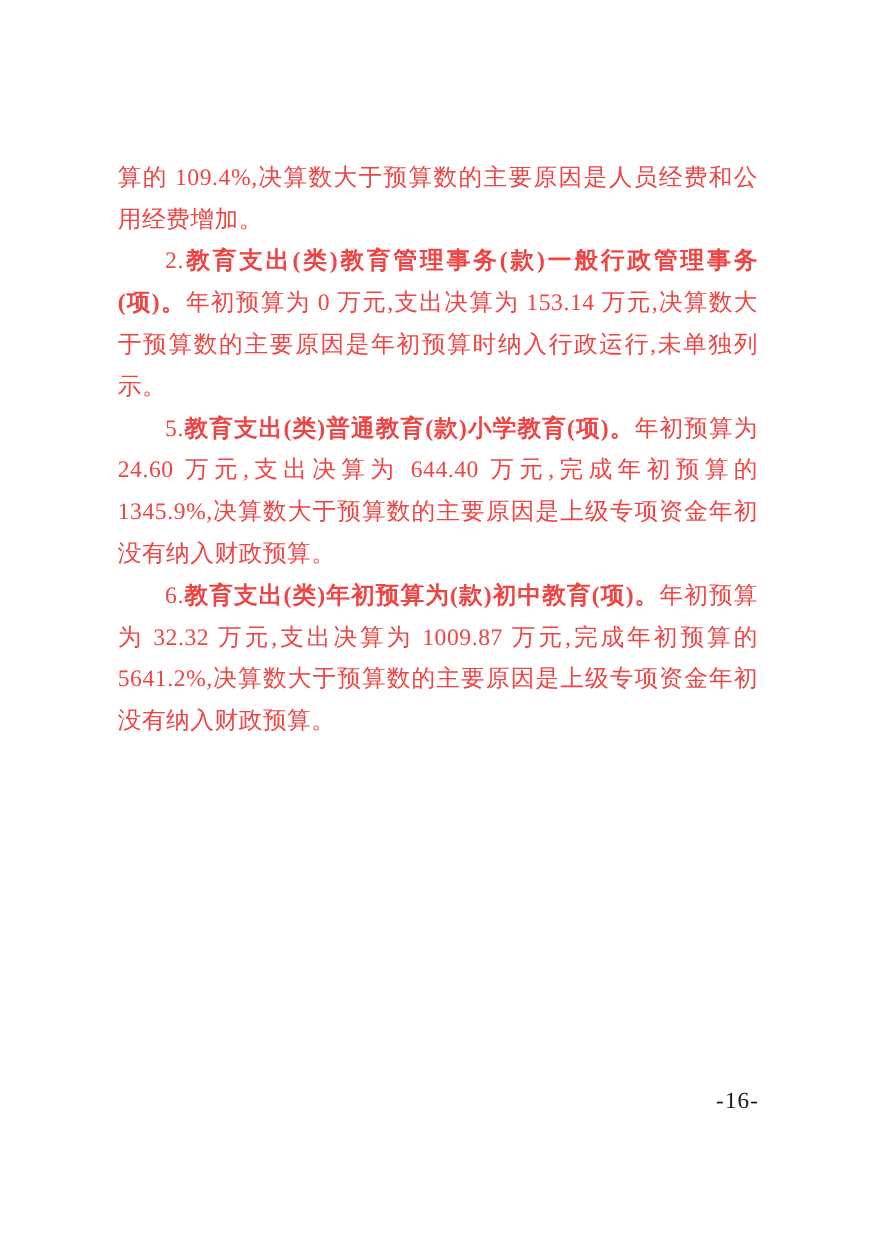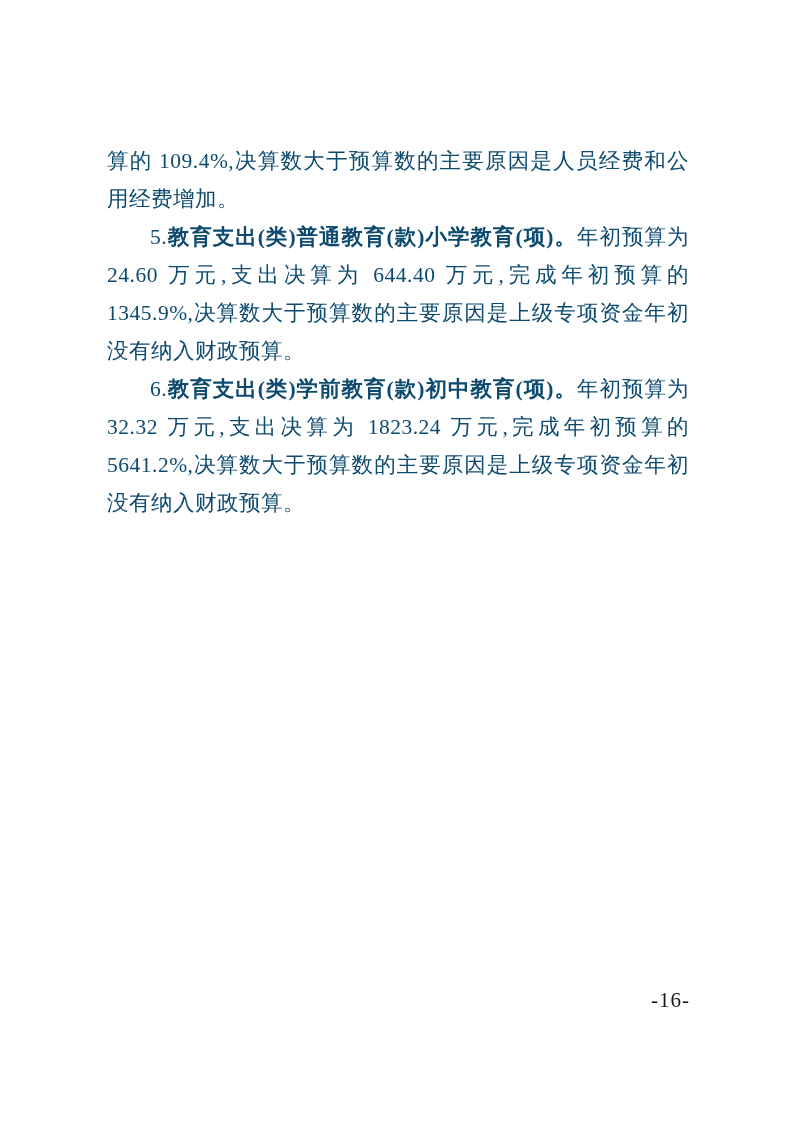--- a/index.html
+++ b/index.html
@@ -15,21 +15,21 @@
     overflow: hidden;
   }
   .content {
     position: absolute;
     left: 107px;
     top: 142px;
     width: 582px;
     font-family: "Liberation Serif", "DejaVu Serif", serif;
     font-size: 21.5px;
     line-height: 38px;
-    color: #0c4a6e;
+    color: #ef4444;
     text-align: justify;
     text-justify: inter-character;
     letter-spacing: 0.5px;
   }
   .para {
     margin: 0;
     text-indent: 2em;
   }
   .para.continuation {
     text-indent: 0;
@@ -55,25 +55,26 @@
 </style>
 </head>
 <body>
 
 <div class="page">
 
   <div class="content">
 
     <p class="para continuation"><span class="item-body">算的 109.4%,决算数大于预算数的主要原因是人员经费和公用经费增加。</span></p>
 
+    <p class="para"><span class="item-num">2.</span><span class="item-heading">教育支出(类)教育管理事务(款)一般行政管理事务(项)。</span><span class="item-body">年初预算为 0 万元,支出决算为 153.14 万元,决算数大于预算数的主要原因是年初预算时纳入行政运行,未单独列示。</span></p>
 
 
 
     <p class="para"><span class="item-num">5.</span><span class="item-heading">教育支出(类)普通教育(款)小学教育(项)。</span><span class="item-body">年初预算为 24.60 万元,支出决算为 644.40 万元,完成年初预算的 1345.9%,决算数大于预算数的主要原因是上级专项资金年初没有纳入财政预算。</span></p>
 
-    <p class="para"><span class="item-num">6.</span><span class="item-heading">教育支出(类)学前教育(款)初中教育(项)。</span><span class="item-body">年初预算为 32.32 万元,支出决算为 1823.24 万元,完成年初预算的 5641.2%,决算数大于预算数的主要原因是上级专项资金年初没有纳入财政预算。</span></p>
+    <p class="para"><span class="item-num">6.</span><span class="item-heading">教育支出(类)年初预算为(款)初中教育(项)。</span><span class="item-body">年初预算为 32.32 万元,支出决算为 1009.87 万元,完成年初预算的 5641.2%,决算数大于预算数的主要原因是上级专项资金年初没有纳入财政预算。</span></p>
 
 
   </div>
 
   <div class="page-number">-16-</div>
 
 </div>
 
 </body></html>

